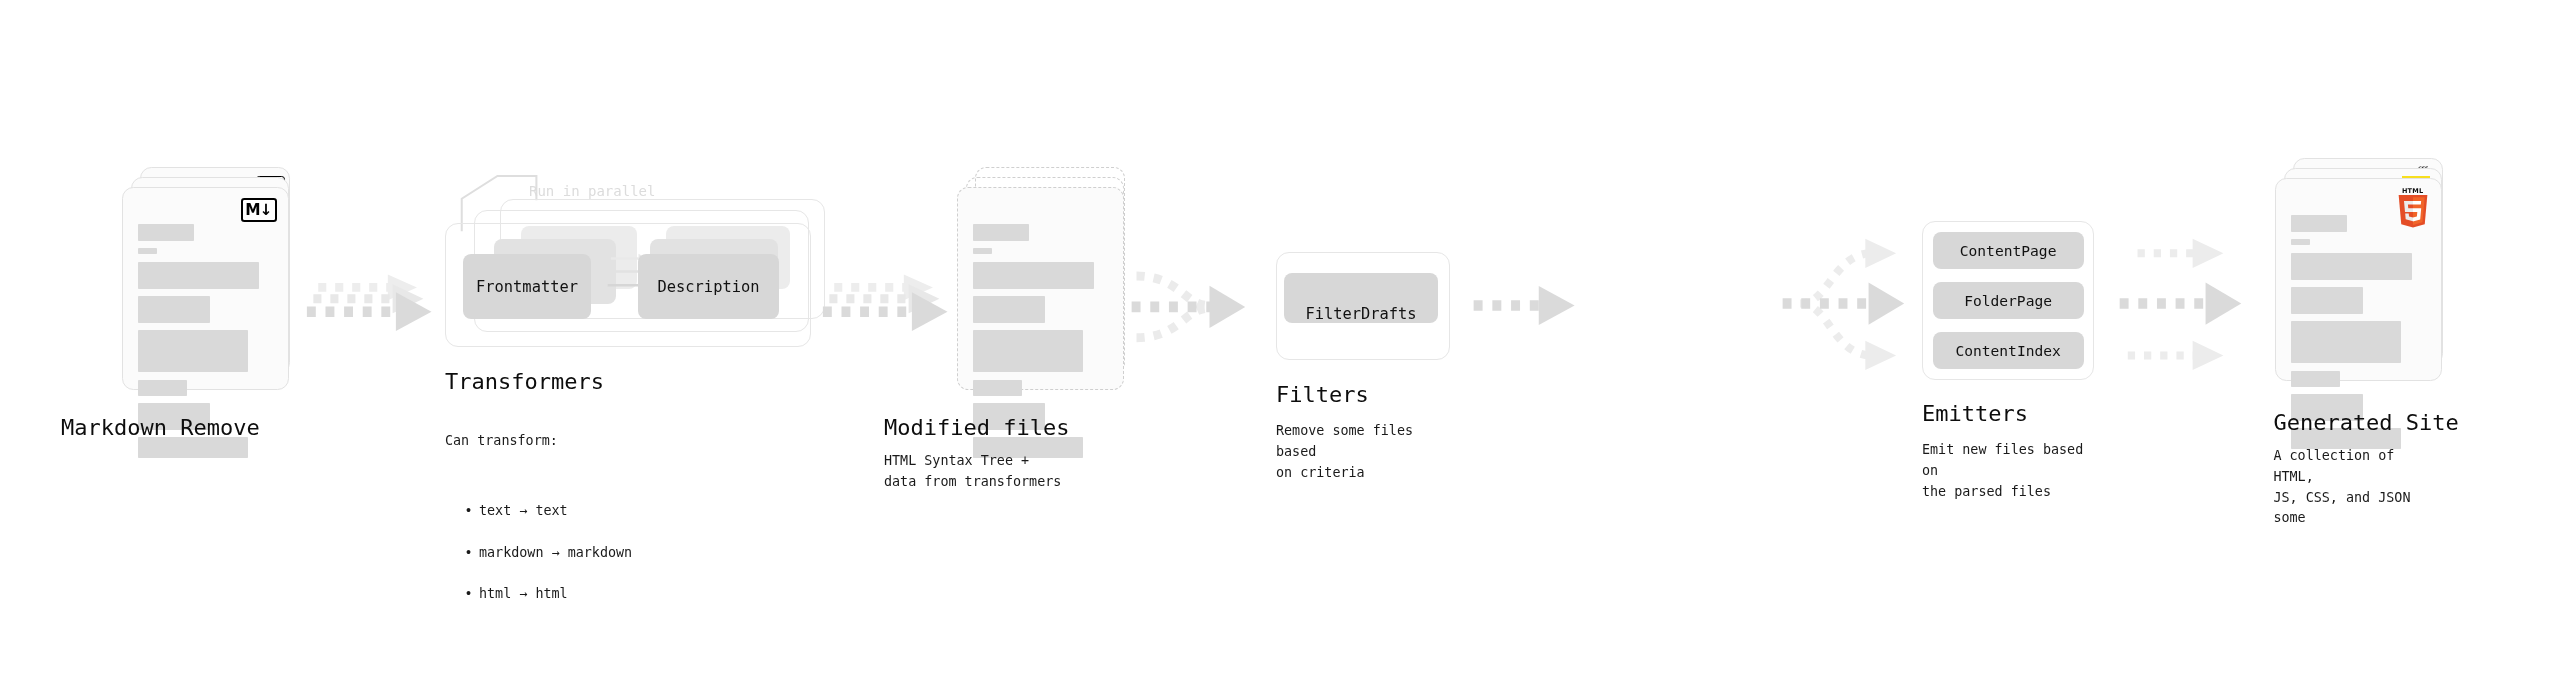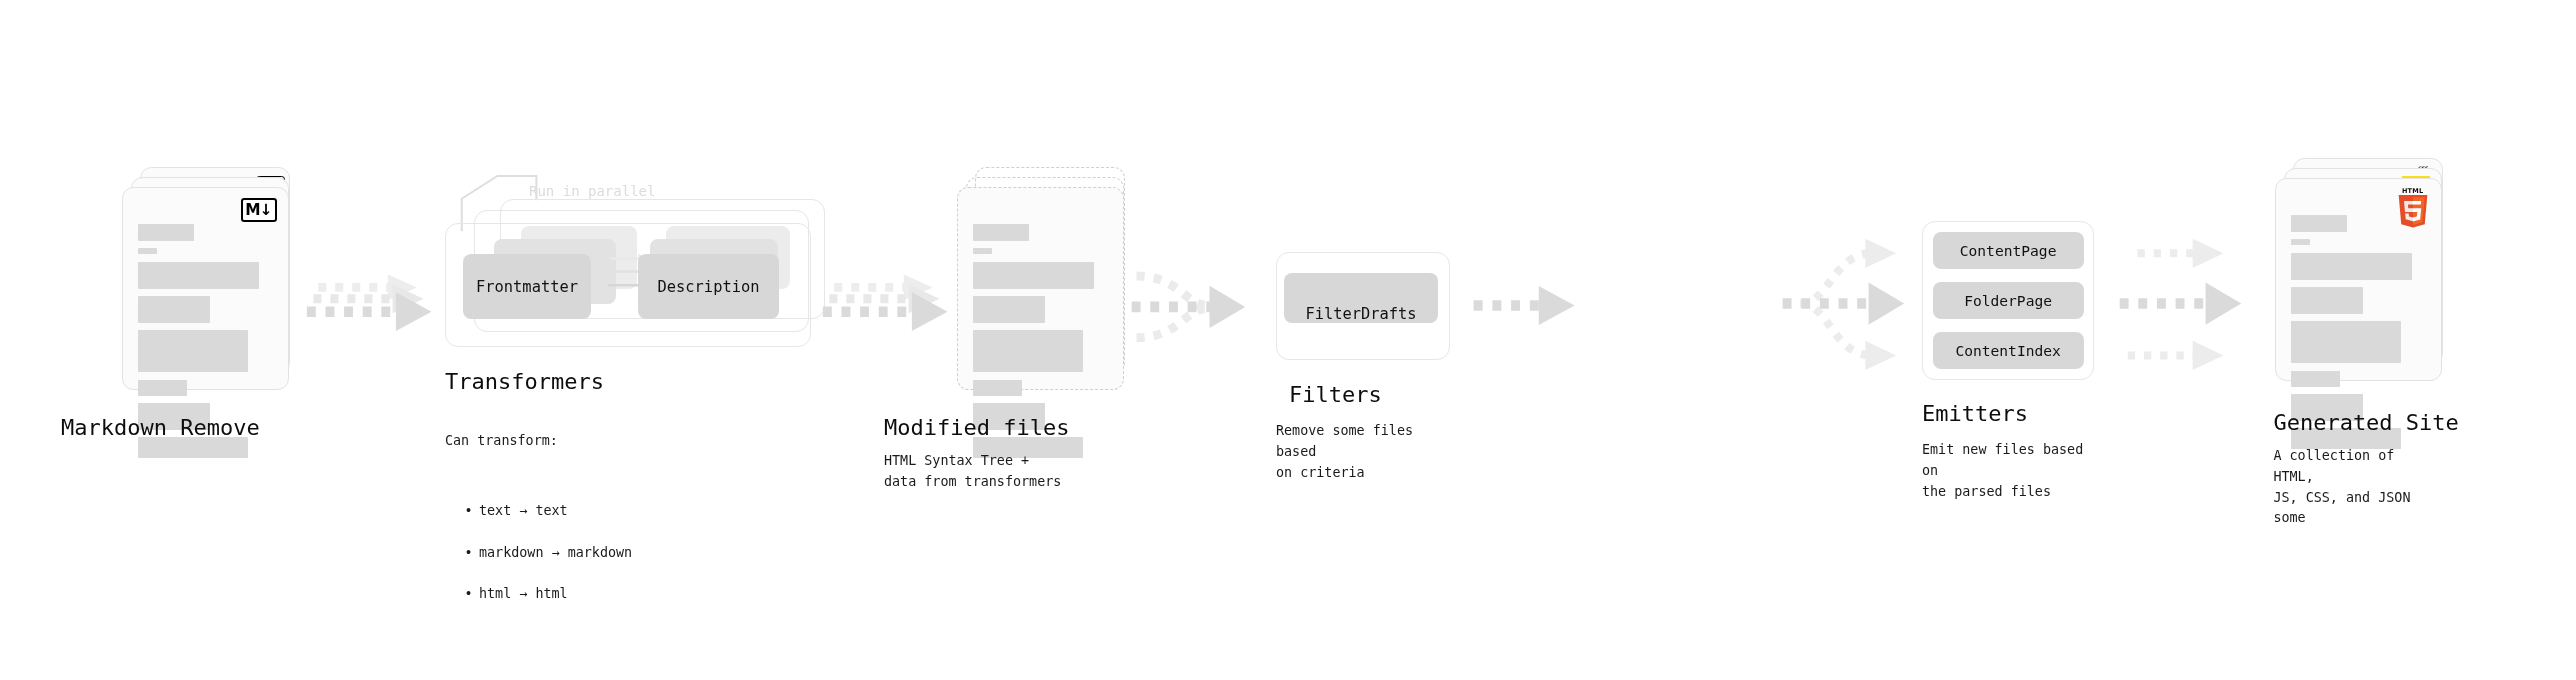--- a/index.html
+++ b/index.html
@@ -342,21 +342,21 @@
     </svg>
   </div>
 
   <div class="node" style="left:1276px; top:252px;">
     <div class="group-stack" style="width:174px; height:108px;">
       <div class="group-box solidbg" style="left:0; top:0; width:174px; height:108px;"></div>
       <div class="chip" style="left:17px; top:21px; width:154px; height:50px; margin-left:-9px;align-items:flex-end;">
         <span>FilterDrafts</span>
       </div>
     </div>
-    <div class="title" style="position:absolute; left:0px; top:130px;margin-left:13px;">Filters</div>
+    <div class="title" style="position:absolute; left:0px; top:130px;">Filters</div>
     <div class="sub" style="position:absolute; left:0px; top:169px;">Remove some files based
 on criteria</div>
   </div>
 
   <div class="node" style="left:1472px; top:281px;">
     <svg width="114" height="49" viewBox="0 0 140 60">
       <line x1="2" y1="30" x2="86" y2="30" stroke="#dadada" stroke-width="13" stroke-dasharray="11 12"></line>
       <polygon points="82,6 126,30 82,54" fill="#dadada"></polygon>
     </svg>
   </div>

